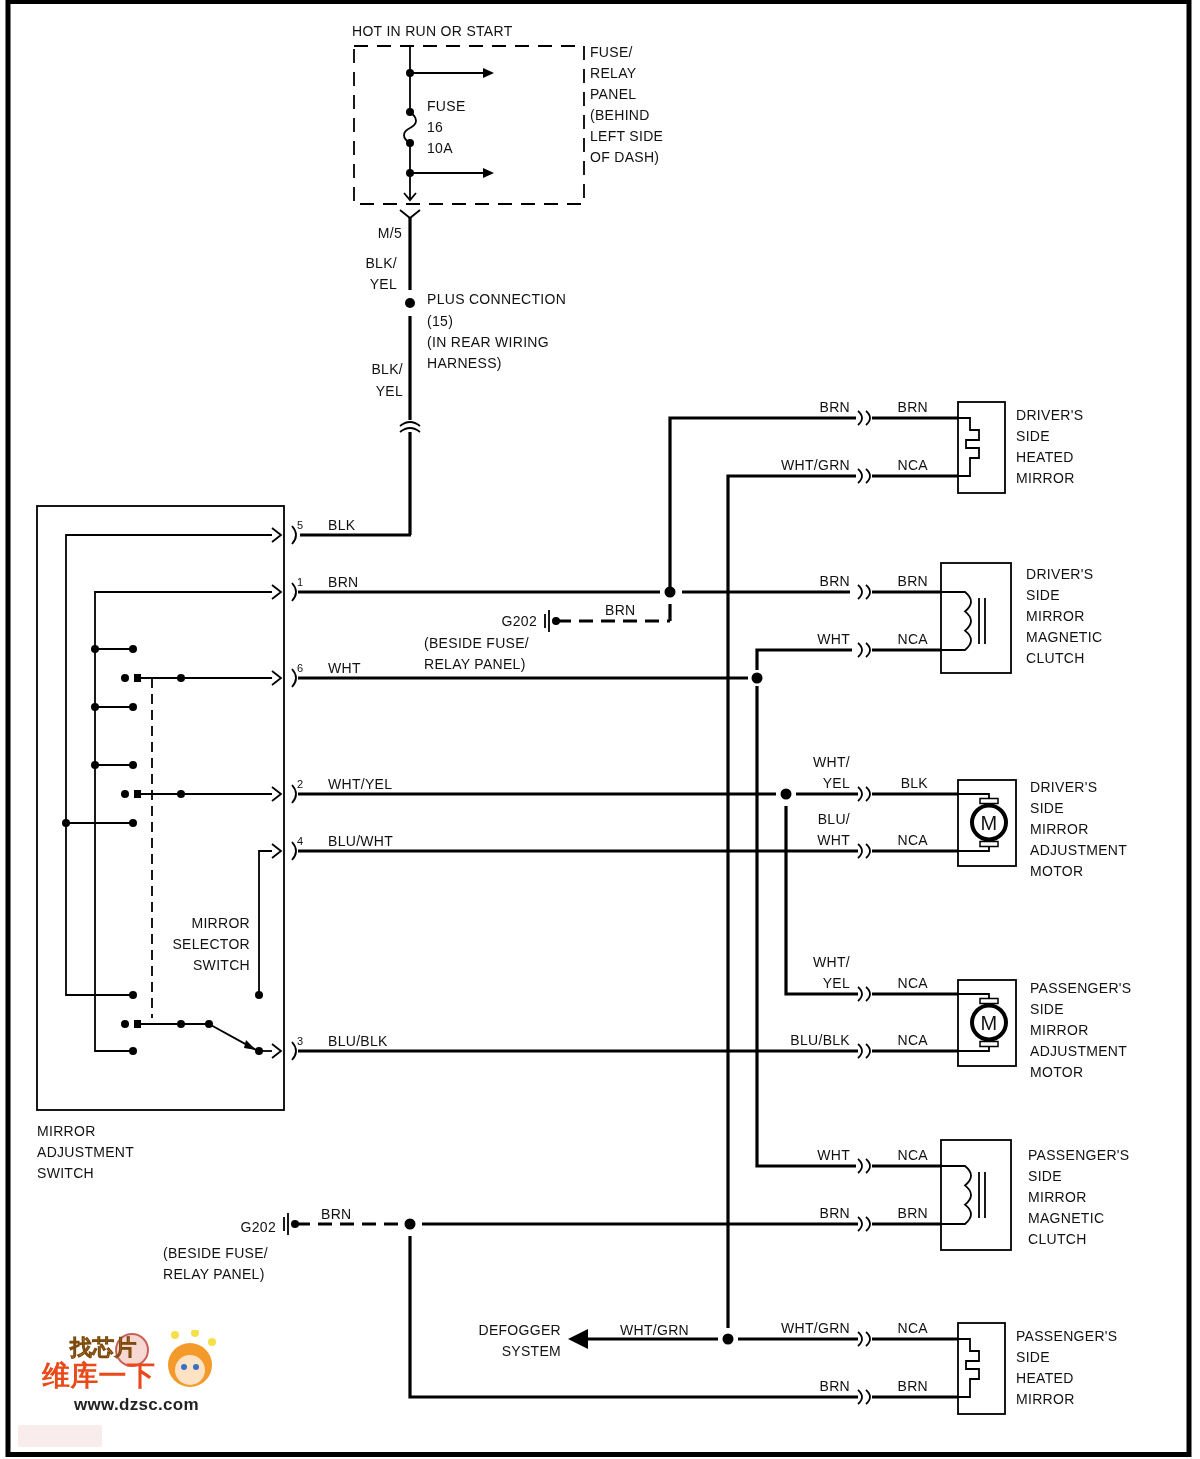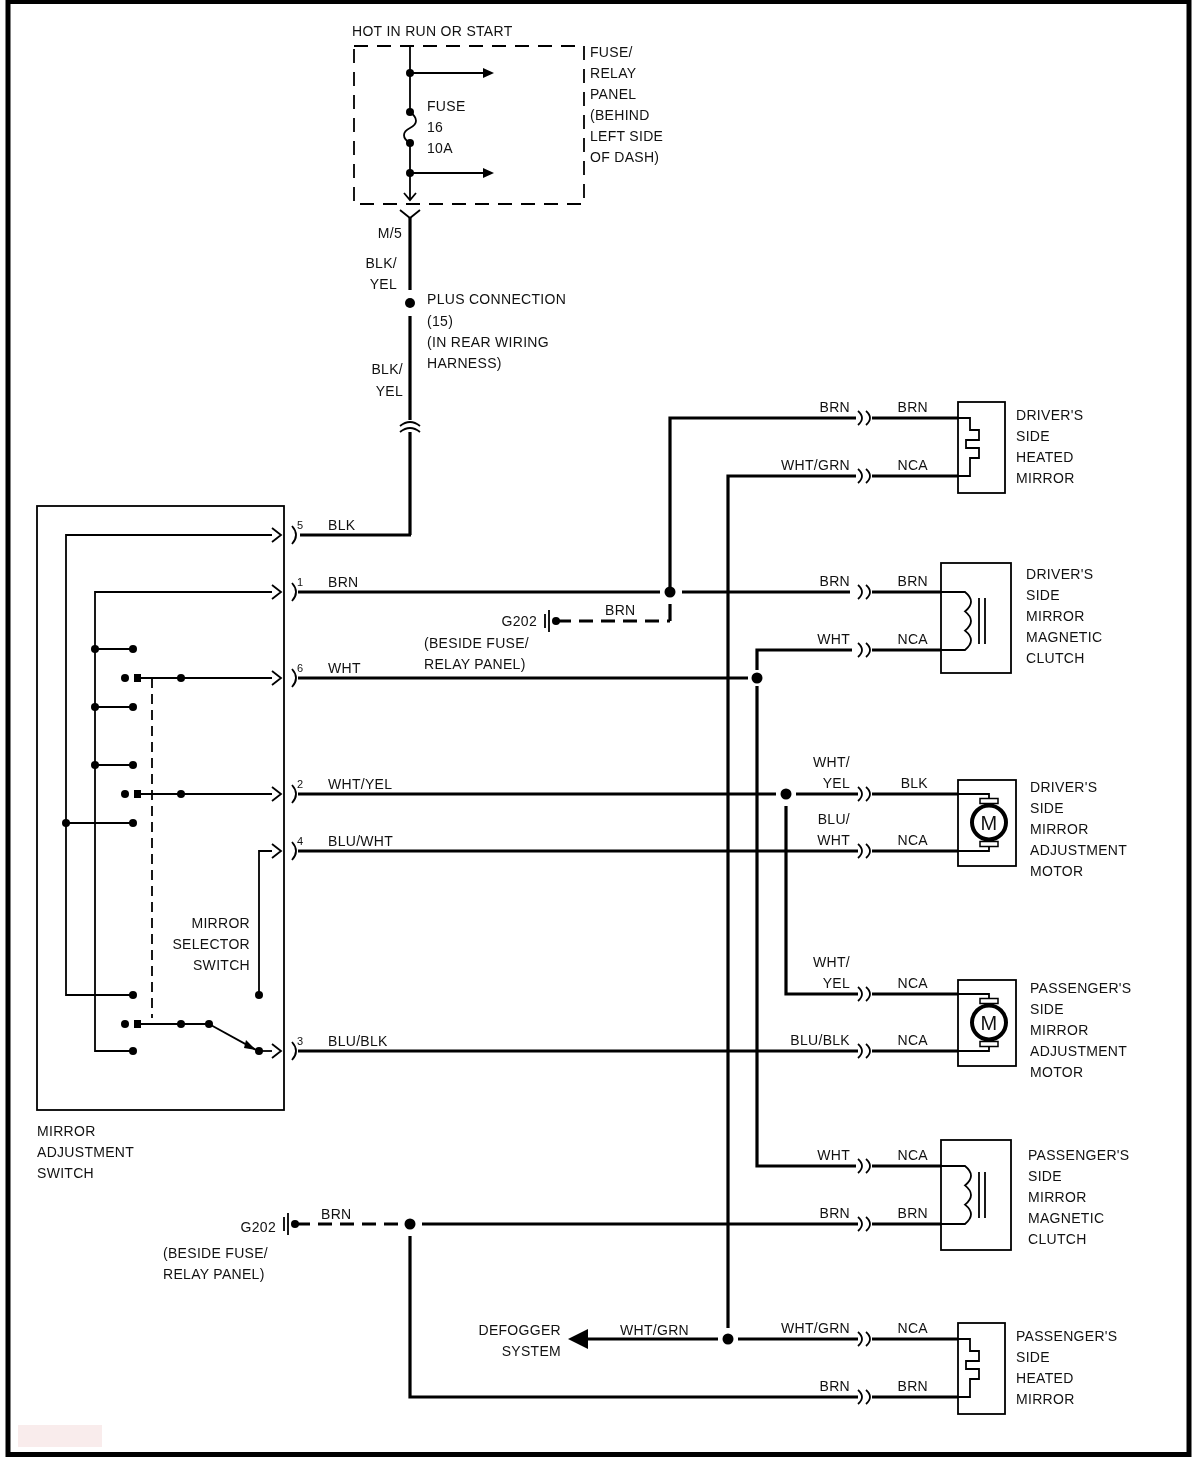--- a/index.html
+++ b/index.html
@@ -343,14 +343,29 @@
           <text x="928" y="1391" text-anchor="end">BRN</text>
           <polyline points="958,1339 970,1339 970,1351 979,1351 979,1361 966,1361 966,1369 979,1369 979,1379 970,1379 970,1397 958,1397" class="thin"></polyline>
           <text x="1016" y="1341">PASSENGER'S</text>
           <text x="1016" y="1362">SIDE</text>
           <text x="1016" y="1383">HEATED</text>
           <text x="1016" y="1404">MIRROR</text>
         </g>
       </g>
 </svg>
 
+<div id="logo">
+  <svg width="200" height="90" viewBox="0 0 200 90">
+    <circle cx="92" cy="20" r="16" fill="#f6d7d2" stroke="#c9605c" stroke-width="2"></circle>
+    <circle cx="150" cy="35" r="22" fill="#f39a2b"></circle>
+    <circle cx="150" cy="40" r="15" fill="#fde2c4"></circle>
+    <circle cx="144" cy="37" r="3" fill="#3a6fc4"></circle>
+    <circle cx="156" cy="37" r="3" fill="#3a6fc4"></circle>
+    <circle cx="135" cy="5" r="4" fill="#f5e04a"></circle>
+    <circle cx="155" cy="3" r="4" fill="#f5e04a"></circle>
+    <circle cx="172" cy="12" r="4" fill="#f5e04a"></circle>
+    <text x="30" y="25" style="font-size:22px;font-weight:bold;fill:#f0a040;stroke:#7a4a10;stroke-width:0.6;">找芯片</text>
+    <text x="2" y="55" style="font-size:28px;font-weight:bold;fill:#e84a1a;">维库一下</text>
+    <text x="34" y="80" style="font-size:17px;font-weight:bold;fill:#222;">www.dzsc.com</text>
+  </svg>
+</div>
 <div id="logo-bottom-block"></div>
 </div>
 
 </body></html>

